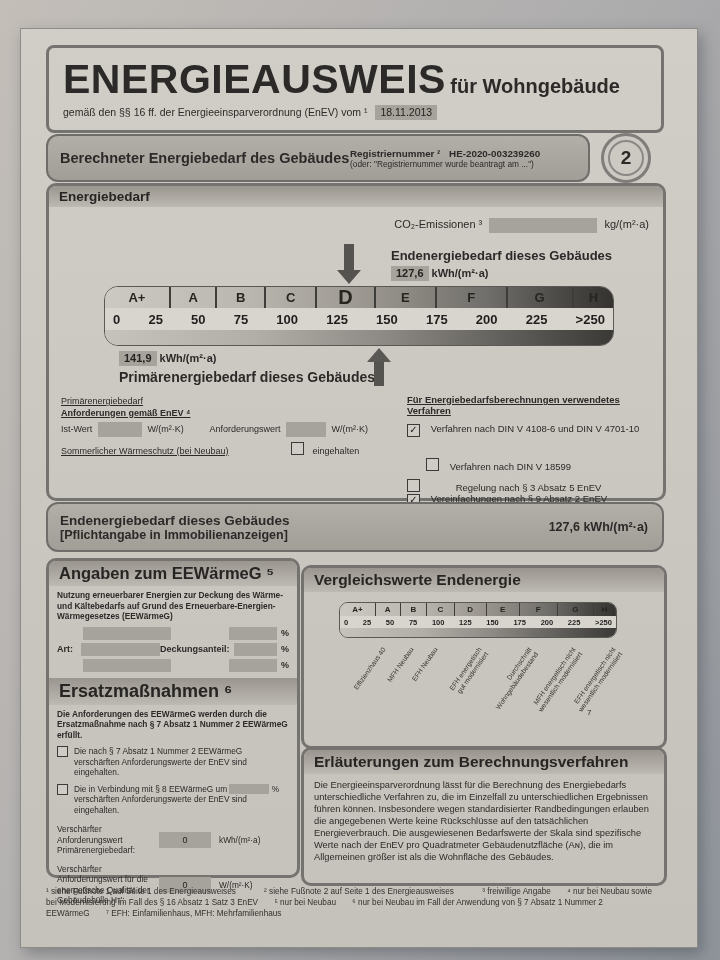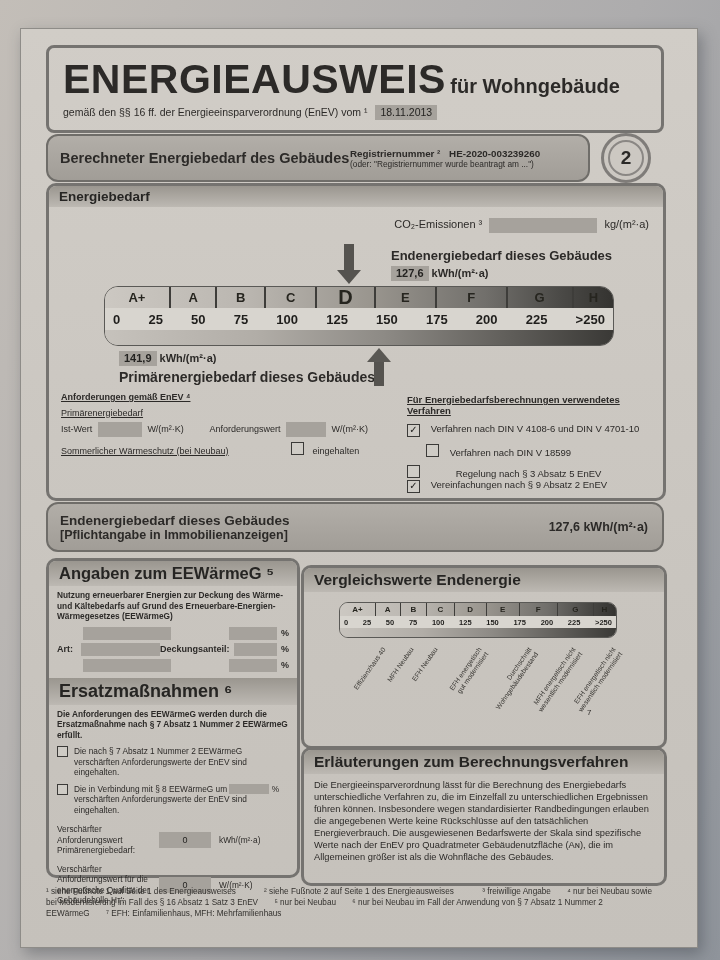--- a/index.html
+++ b/index.html
@@ -131,22 +131,22 @@
         <span>kWh/(m²·a)</span>
       </div>
       <div style="margin-top:3px;font-size:14px;font-weight:bold;">Primärenergiebedarf dieses Gebäudes</div>
     </div>
     <div class="abs" style="left:318px;top:162px;">
       <div class="arrowU"></div>
       <div class="stem" style="height:24px;"></div>
     </div>
 
     <div class="abs fine" style="left:12px;top:206px;width:330px;">
+      <div class="u" style="margin-top:4px;">Primärenergiebedarf</div>
       <div class="u" style="font-weight:bold;font-size:9px;">Anforderungen gemäß EnEV ⁴</div>
-      <div class="u" style="margin-top:4px;">Primärenergiebedarf</div>
       <div style="margin-top:3px;">
         <span>Ist-Wert</span>
         <span class="blank" style="width:44px;margin:0 3px;"></span>
         <span>W/(m²·K)</span>
         <span style="margin-left:23px;">Anforderungswert</span>
         <span class="blank" style="width:40px;margin:0 3px;"></span>
         <span>W/(m²·K)</span>
       </div>
       <div style="margin-top:5px;">
         <span class="u">Sommerlicher Wärmeschutz (bei Neubau)</span>
@@ -154,21 +154,21 @@
         <span style="margin-left:6px;">eingehalten</span>
       </div>
     </div>
 
     <div class="abs" style="left:358px;top:208px;width:250px;font-size:9.5px;">
       <div class="u" style="font-weight:bold;">Für Energiebedarfsberechnungen verwendetes Verfahren</div>
       <div style="margin-top:7px;">
         <span class="cb">✓</span>
         <span style="margin-left:8px;">Verfahren nach DIN V 4108-6 und DIN V 4701-10</span>
       </div>
-      <div style="margin-top:7px;padding-left:19px;">
+      <div style="margin-top:21px;padding-left:19px;">
         <span class="cb"></span>
         <span style="margin-left:8px;">Verfahren nach DIN V 18599</span>
       </div>
       <div style="margin-top:7px;">
         <span class="cb"></span>
         <span style="margin-left:8px;padding-left:25px;">Regelung nach § 3 Absatz 5 EnEV</span>
       </div>
       <div style="margin-top:0;">
         <span class="cb">✓</span>
         <span style="margin-left:8px;">Vereinfachungen nach § 9 Absatz 2 EnEV</span>

